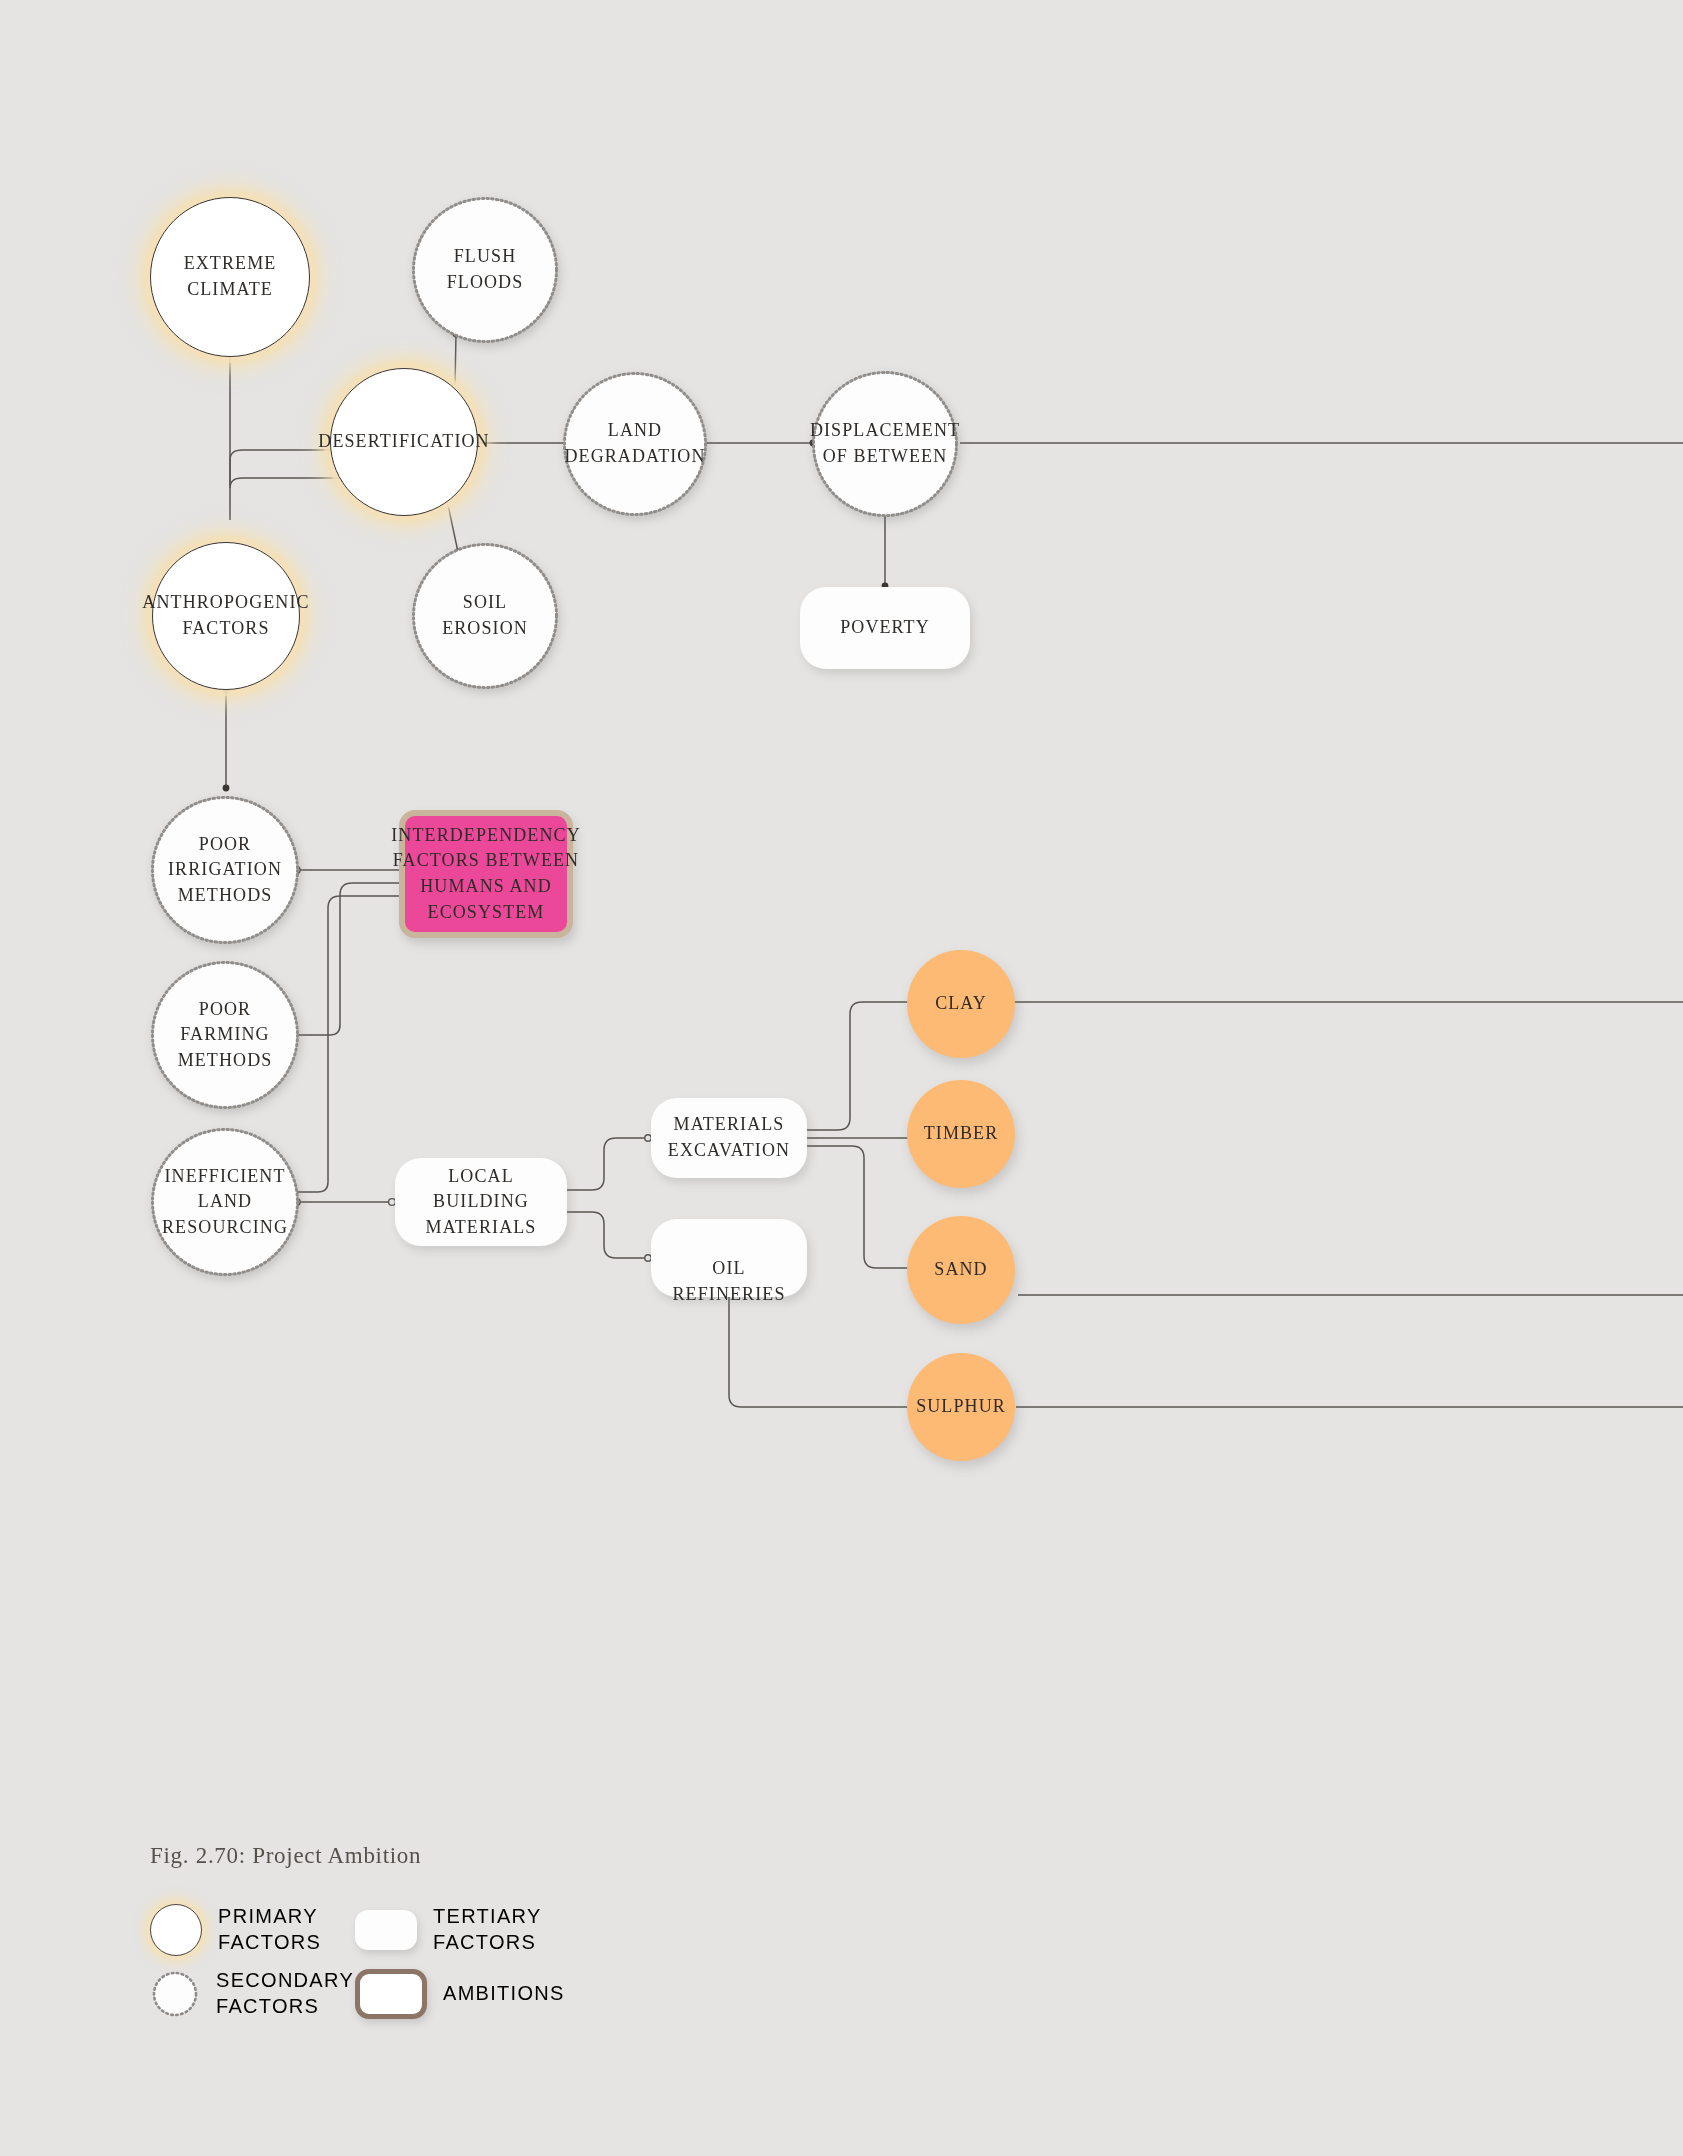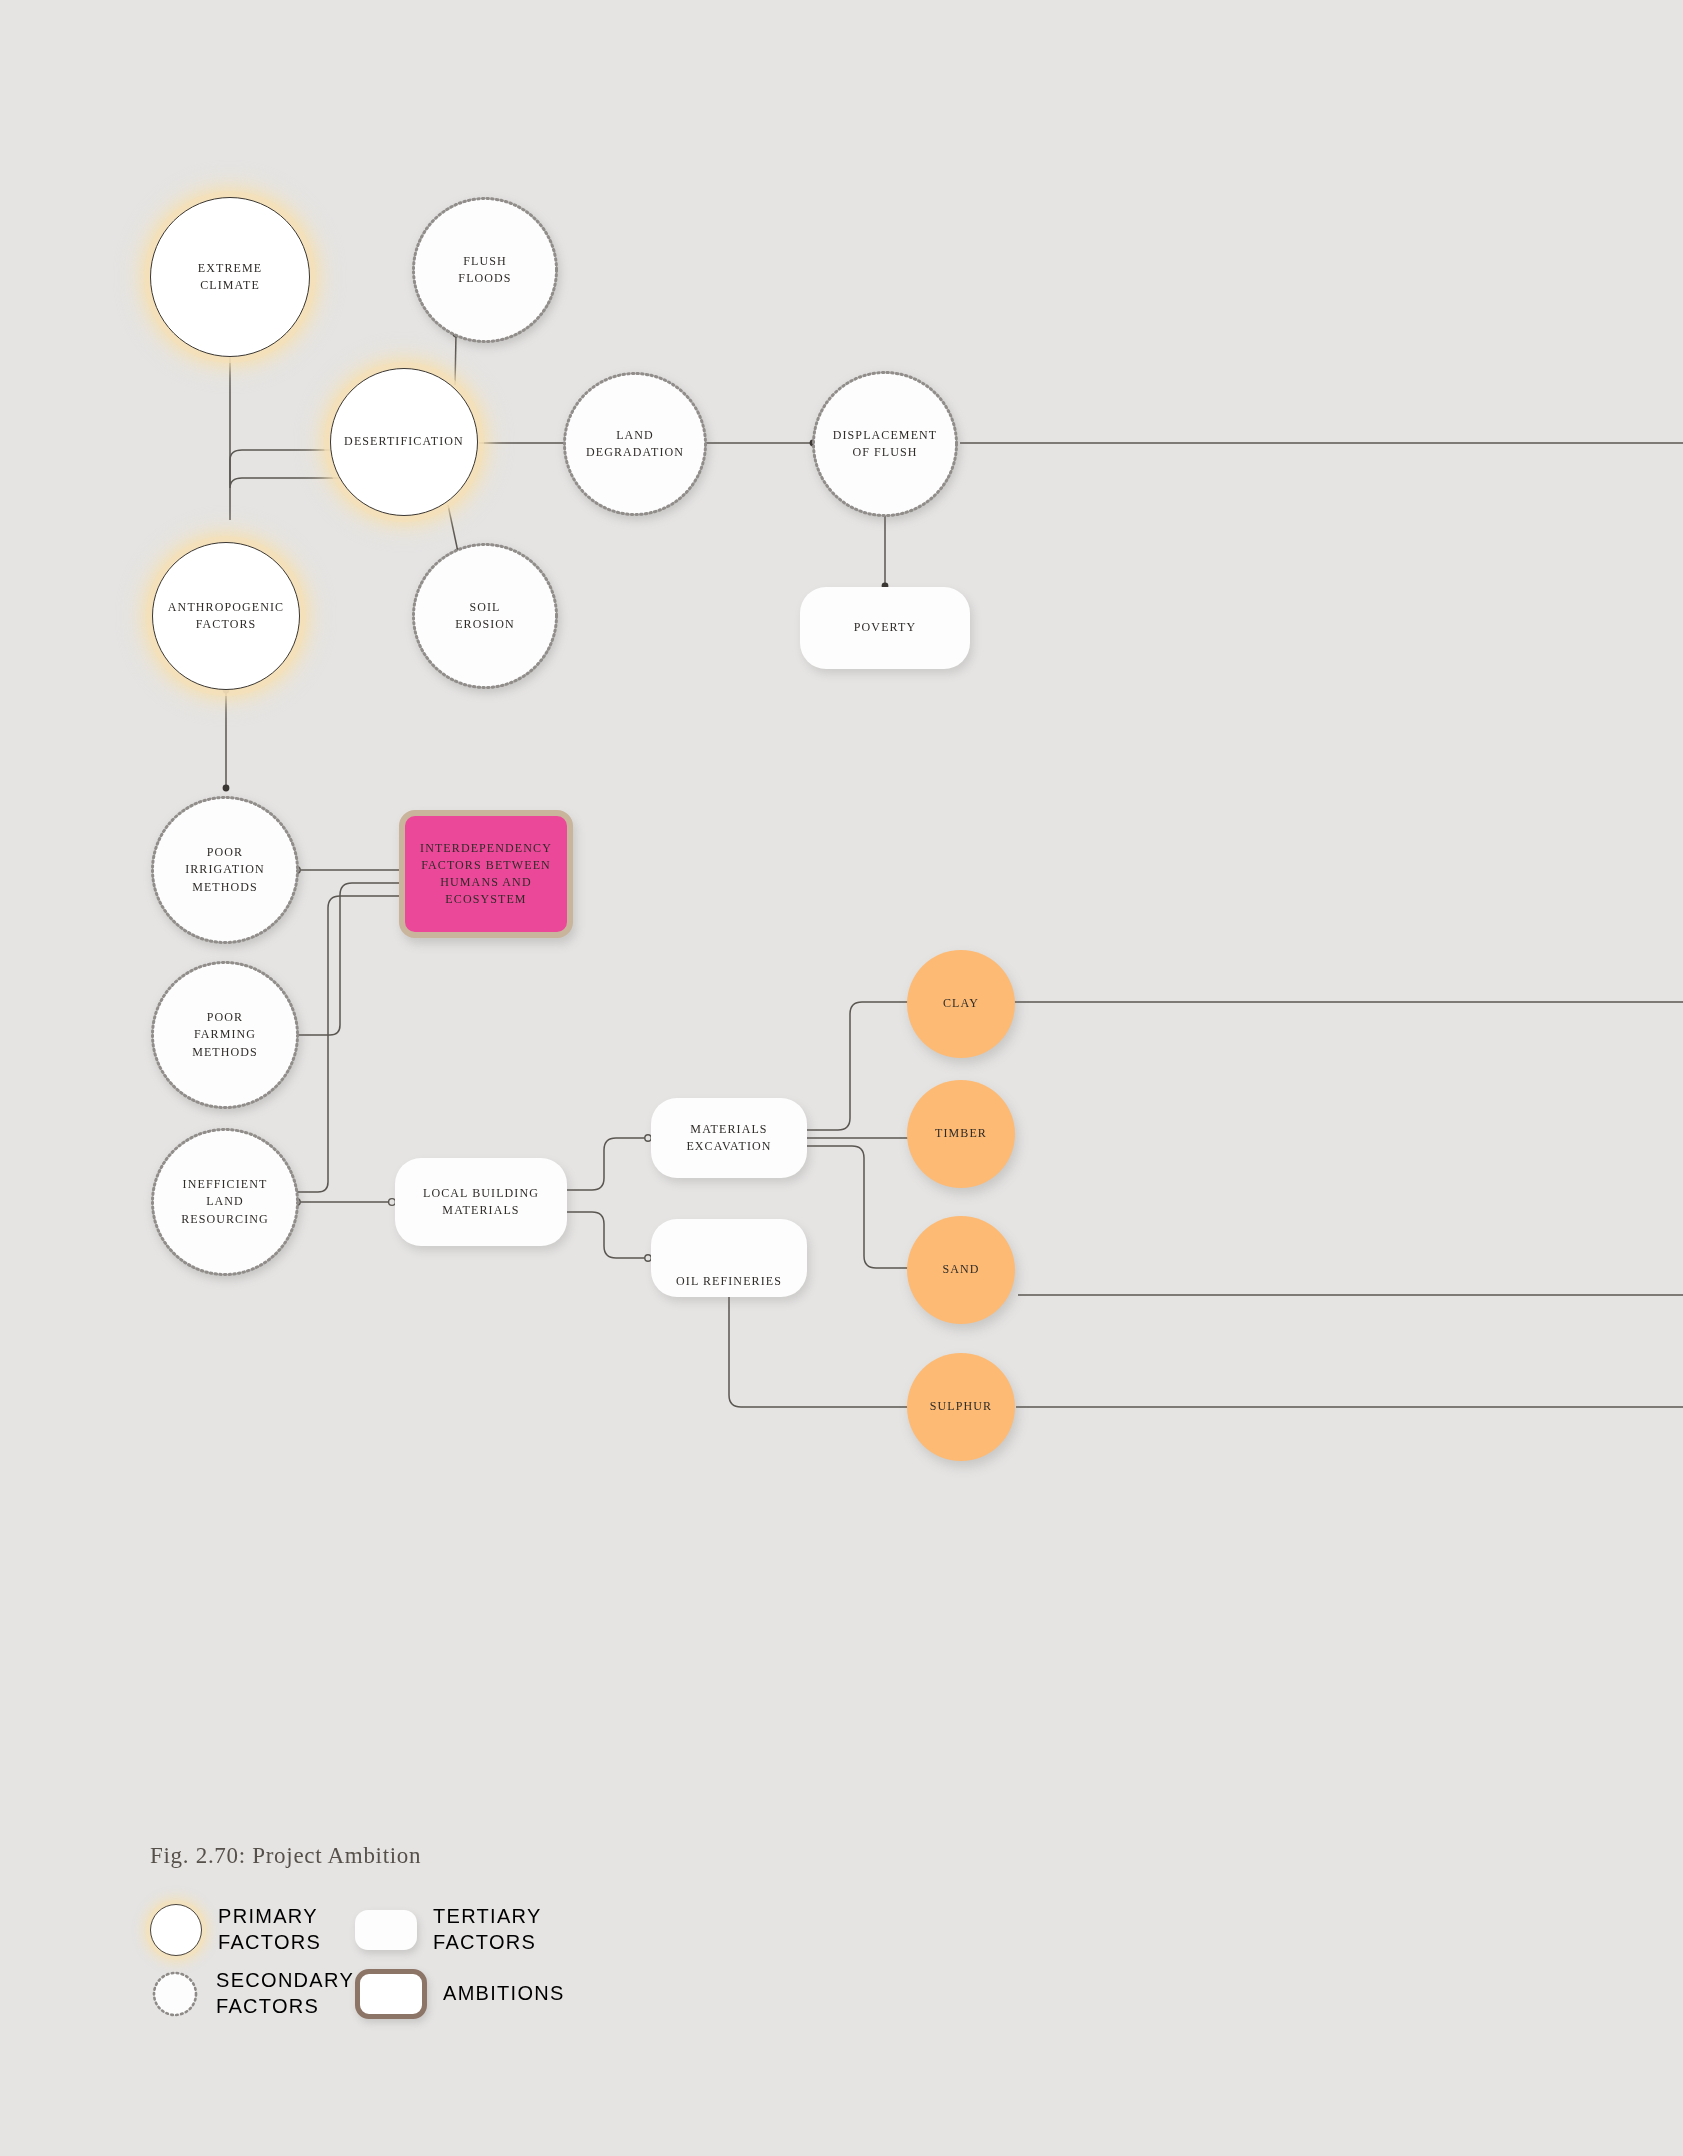--- a/index.html
+++ b/index.html
@@ -28,21 +28,21 @@
   .node {
     position: absolute;
     display: flex;
     align-items: center;
     justify-content: center;
     text-align: center;
     box-sizing: border-box;
     color: #2e2b28;
     letter-spacing: 1.1px;
     line-height: 1.42;
-    font-size: 12px;
+    font-size: 18px;
   }
   .node .lbl {
     display: block;
     white-space: pre-line;
     padding: 0 8px;
   }
 
   
   .primary {
     border-radius: 50%;
@@ -241,21 +241,21 @@
         <span class="lbl" style="position: relative;">LAND
 DEGRADATION</span>
       </div>
       <div class="node secondary" style="left: 811px; top: 370px; width: 148px; height: 148px;">
         <div class="pink">
           <svg viewBox="0 0 148 148">
             <circle cx="74" cy="74" r="71.5" fill="#fdfdfd" stroke="#908d8a" stroke-width="3" stroke-dasharray="1.5 3.2" stroke-linecap="round"></circle>
           </svg>
         </div>
         <span class="lbl" style="position: relative;">DISPLACEMENT
-OF FLUSH</span>
+OF BETWEEN</span>
       </div>
       <div class="node tertiary" style="left: 800px; top: 587px; width: 170px; height: 82px;">
         <span class="lbl" style="position: relative;">POVERTY</span>
       </div>
       <div class="node primary" style="left: 152px; top: 542px; width: 148px; height: 148px;">
         <span class="lbl" style="position: relative;">ANTHROPOGENIC
 FACTORS</span>
       </div>
       <div class="node secondary" style="left: 411px; top: 542px; width: 148px; height: 148px;">
         <div class="pink">

